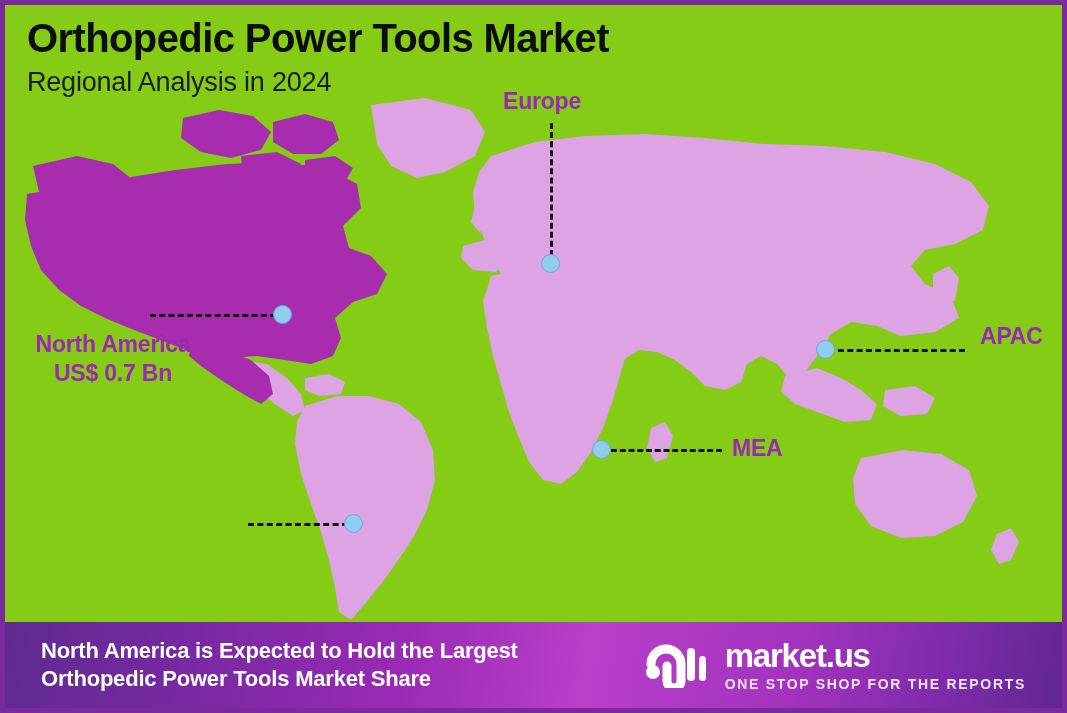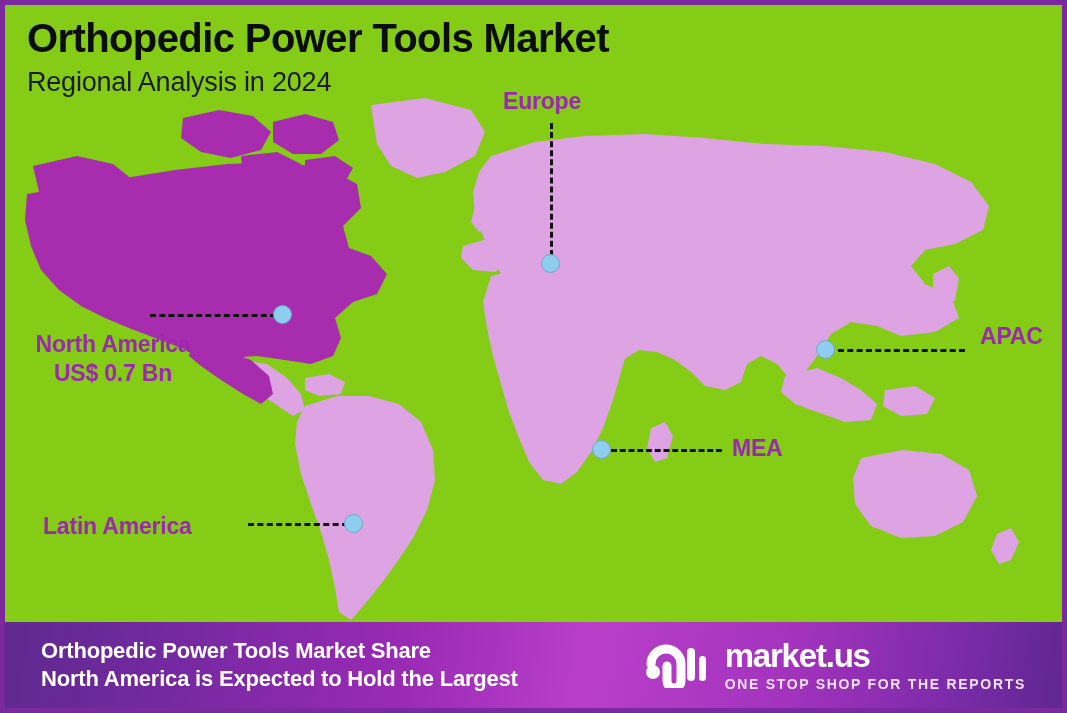--- a/index.html
+++ b/index.html
@@ -175,23 +175,20 @@
 
   <div class="leader" style="left:145px; top:309px; width:126px;"></div>
   <div class="marker" style="left:268px; top:300px;"></div>
   <div class="region-label label-na">
     <span>North America</span>
     <span class="value">US$ 0.7 Bn</span>
   </div>
 
   <div class="leader" style="left:243px; top:518px; width:100px;"></div>
   <div class="marker" style="left:339px; top:509px;"></div>
-  <div class="region-label label-latam">
-    <span>Latin America</span>
-  </div>
 
   <div class="leader-v" style="left:545px; top:118px; height:142px;"></div>
   <div class="marker" style="left:536px; top:249px;"></div>
   <div class="region-label label-europe">
     <span>Europe</span>
   </div>
 
   <div class="leader" style="left:833px; top:344px; width:127px;"></div>
   <div class="marker" style="left:811px; top:335px;"></div>
   <div class="region-label label-apac">
@@ -199,22 +196,22 @@
   </div>
 
   <div class="leader" style="left:606px; top:444px; width:111px;"></div>
   <div class="marker" style="left:587px; top:435px;"></div>
   <div class="region-label label-mea">
     <span>MEA</span>
   </div>
 
   <div class="banner">
     <div class="banner-text">
+      <span>North America is Expected to Hold the Largest</span>
       <span>Orthopedic Power Tools Market Share</span>
-      <span>North America is Expected to Hold the Largest</span>
     </div>
 
     <div class="logo">
       <svg class="logo-mark" viewBox="0 0 62 46">
         <circle cx="9" cy="30" r="7" fill="#ffffff"></circle>
         <path d="M7 22 A15 15 0 0 1 37 22 L37 39 A7 7 0 0 1 23 39 L23 24" fill="none" stroke="#ffffff" stroke-width="9" stroke-linecap="round"></path>
         <rect x="43" y="6" width="8" height="33" rx="4" fill="#ffffff"></rect>
         <rect x="55" y="14" width="7" height="25" rx="3.5" fill="#ffffff"></rect>
       </svg>
       <div class="logo-text">

